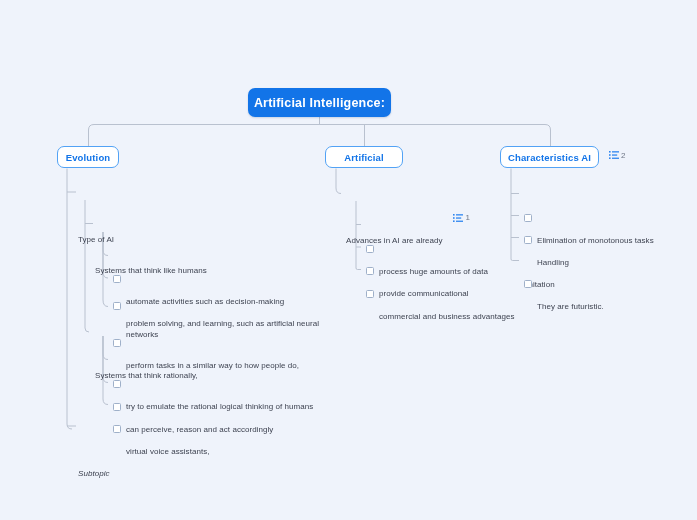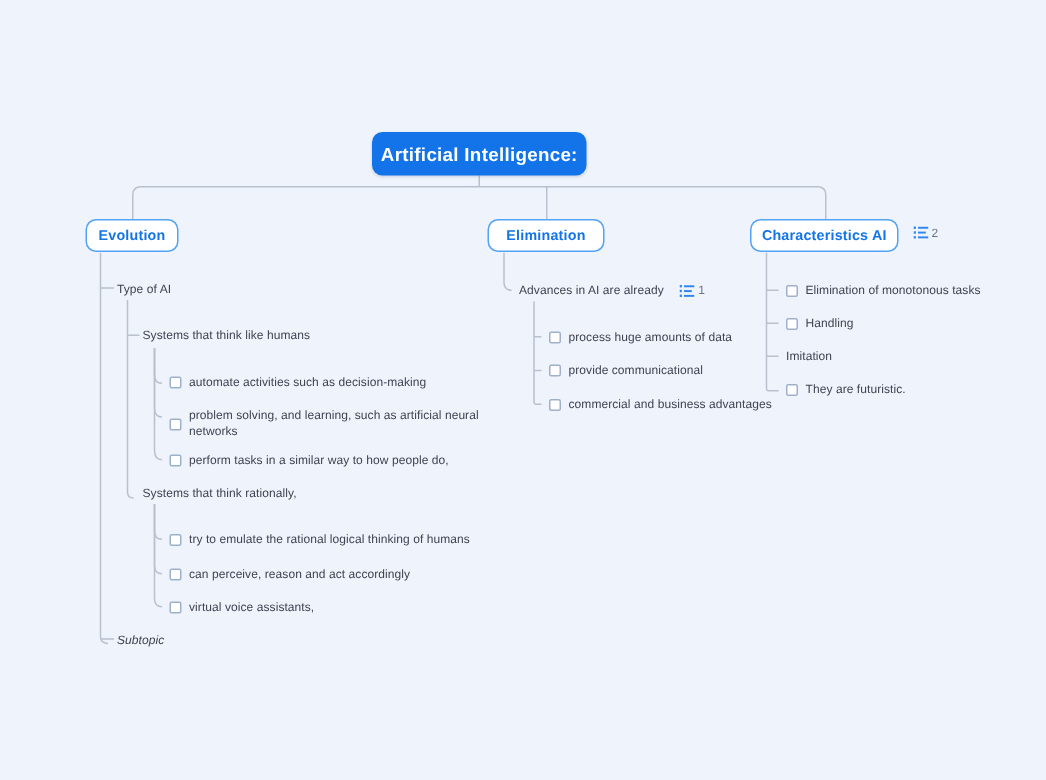--- a/index.html
+++ b/index.html
@@ -70,20 +70,21 @@
     gap: 5px;
     font-size: 8px;
     color: #3e4351;
     line-height: 1.32;
     letter-spacing: .05px;
   }
   .topic .label {
     display: block;
     max-width: 210px;
     white-space: normal;
+    margin-top: 47px;
   }
   .topic.narrow .label { max-width: 175px; }
 
   
   .checkbox {
     width: 8px;
     height: 8px;
     min-width: 8px;
     box-sizing: border-box;
     border: 1px solid #9fb0c9;
@@ -147,21 +148,21 @@
 
   <div class="node root-node" style="left:248px; top:88px; width:143px; height:29px;">
     <span>Artificial Intelligence:</span>
   </div>
 
   <div class="node branch-node" style="left:57px; top:146px; width:62px; height:22px;">
     <span>Evolution</span>
   </div>
 
   <div class="node branch-node" style="left:325px; top:146px; width:78px; height:22px;">
-    <span>Elimination</span>
+    <span>Artificial</span>
   </div>
 
   <div class="node branch-node" style="left:500px; top:146px; width:99px; height:22px;">
     <span>Characteristics AI</span>
   </div>
 
   <div class="list-badge" style="position:absolute; left:603px; top:150px;">
     <svg class="list-icon" width="10" height="10" viewBox="0 0 10 10">
       <g fill="#2f86f0">
         <rect x="0" y="1" width="1.6" height="1.6"></rect>
@@ -183,21 +184,21 @@
         <span class="label">Systems that think like humans</span>
       </div>
       <div class="topic" style="left: 113px; top: 250px;">
         <span class="checkbox"></span>
         <span class="label">automate activities such as decision-making</span>
       </div>
       <div class="topic" style="left: 113px; top: 272px;">
         <span class="checkbox"></span>
         <span class="label">problem solving, and learning, such as artificial neural networks</span>
       </div>
-      <div class="topic" style="left: 113px; top: 302px;">
+      <div class="topic" style="left: 113px; top: 314px;">
         <span class="checkbox"></span>
         <span class="label">perform tasks in a similar way to how people do,</span>
       </div>
       <div class="topic" style="left: 95px; top: 324px;">
         <span class="label">Systems that think rationally,</span>
       </div>
       <div class="topic" style="left: 113px; top: 355px;">
         <span class="checkbox"></span>
         <span class="label">try to emulate the rational logical thinking of humans</span>
       </div>

